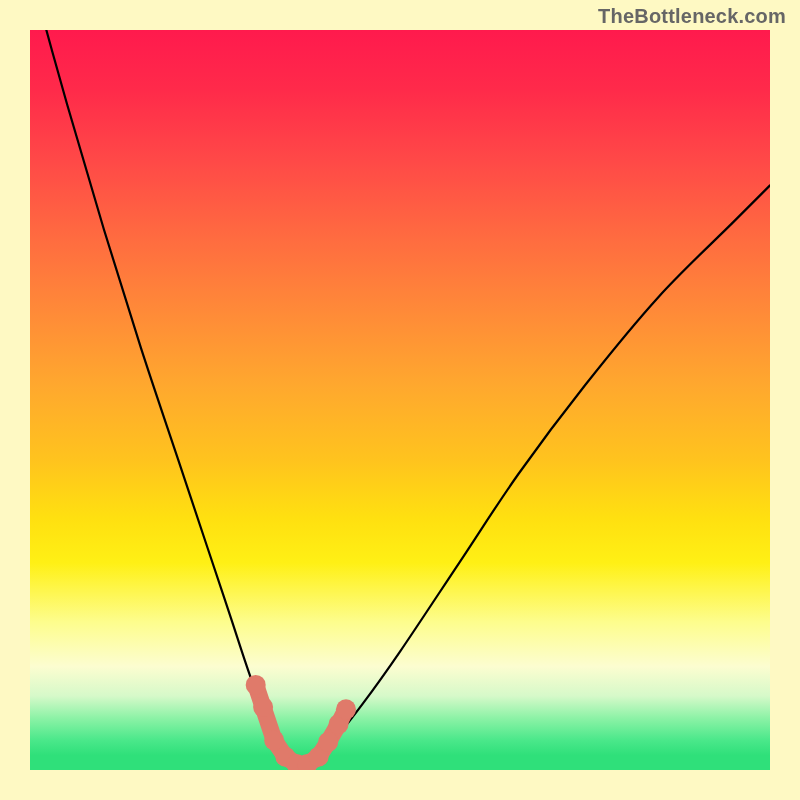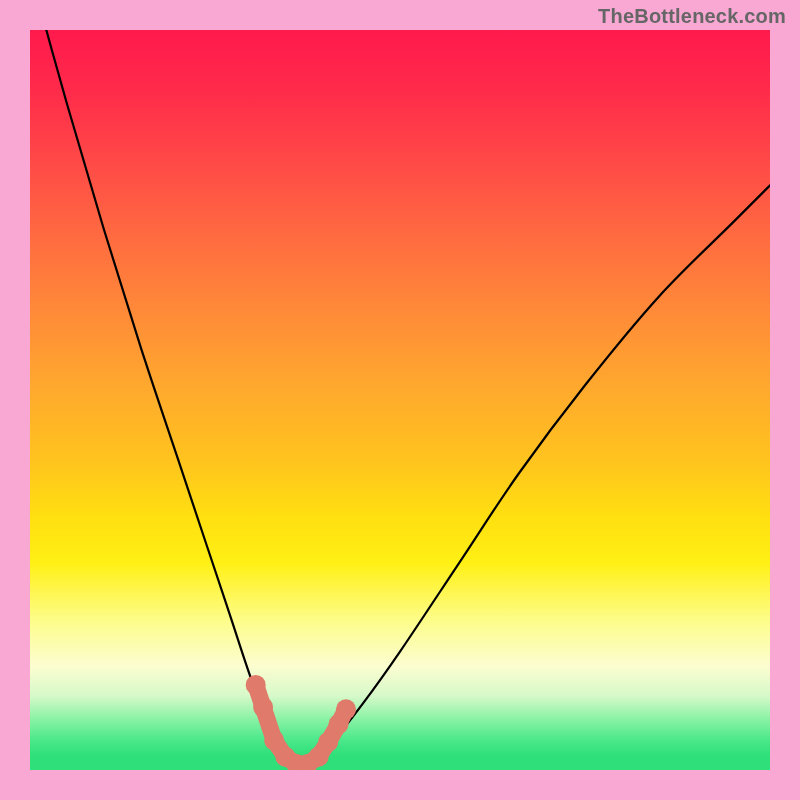--- a/index.html
+++ b/index.html
@@ -7,21 +7,21 @@
     padding: 0;
     width: 800px;
     height: 800px;
     overflow: hidden;
     background: #000;
     font-family: Arial, Helvetica, sans-serif;
   }
   .frame {
     position: absolute;
     inset: 0;
-    background: #f9a8d4;
+    background: #fef9c3;
   }
   .plot {
     position: absolute;
     left: 30px;
     top: 30px;
     width: 740px;
     height: 740px;
     overflow: hidden;
   }
   .gradient-bg {

